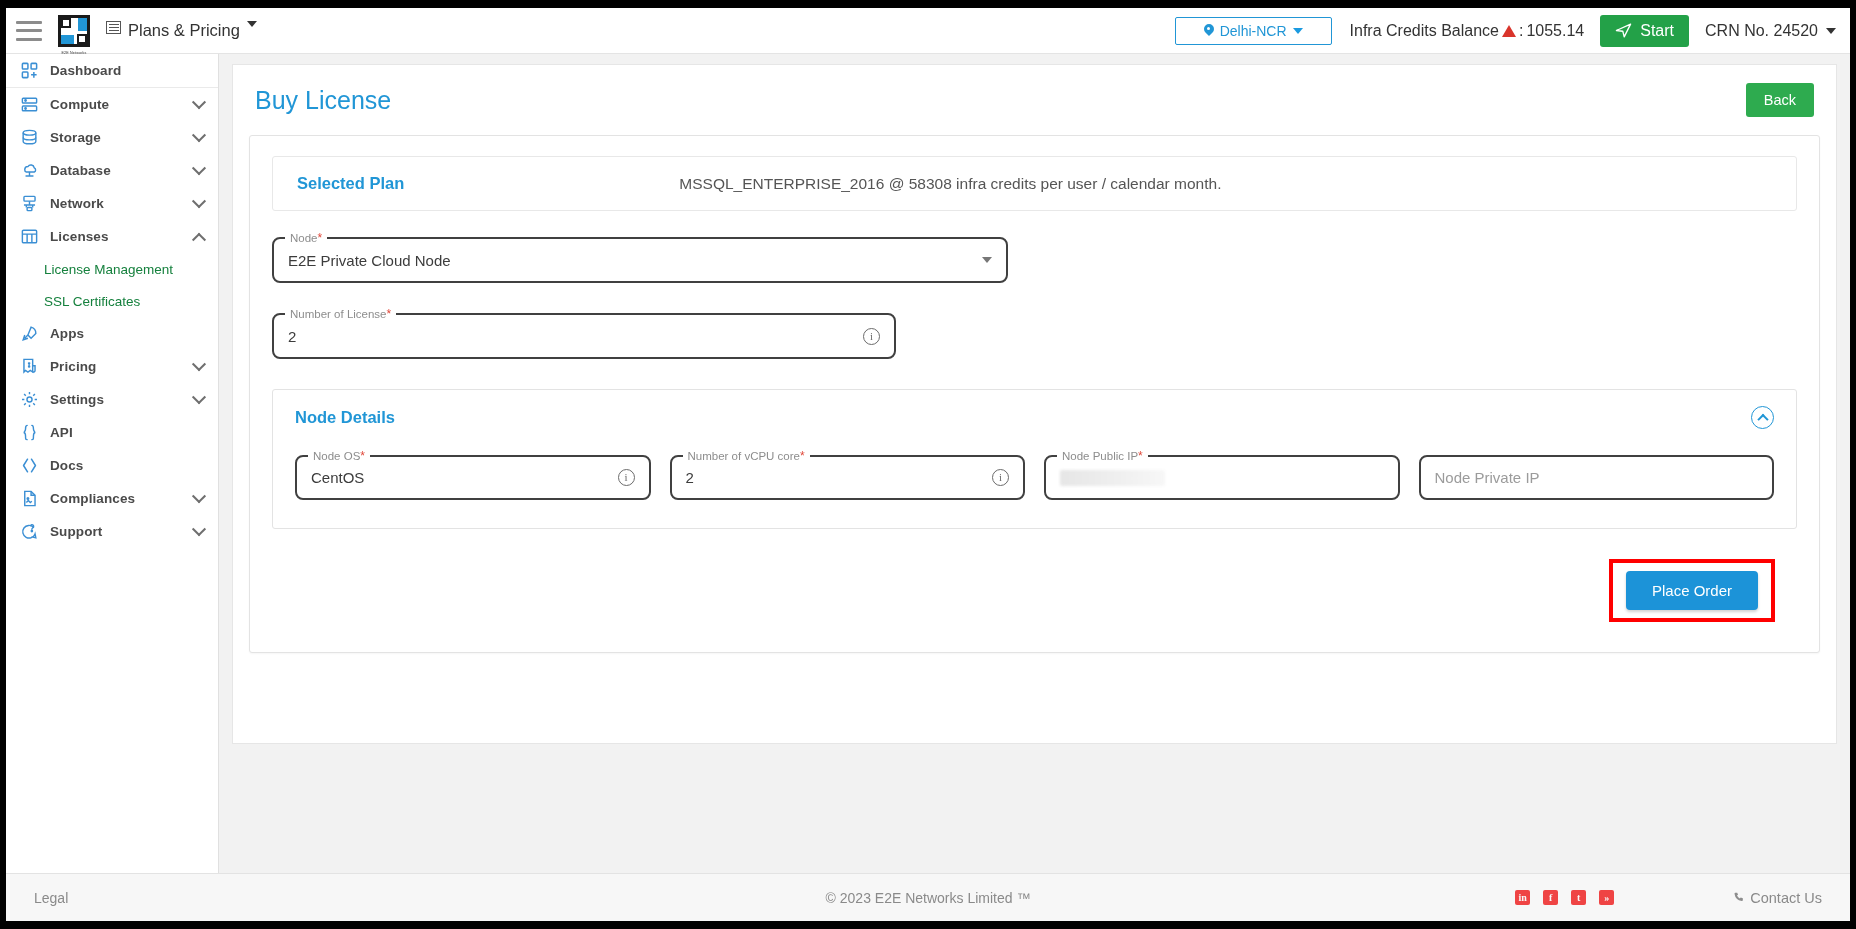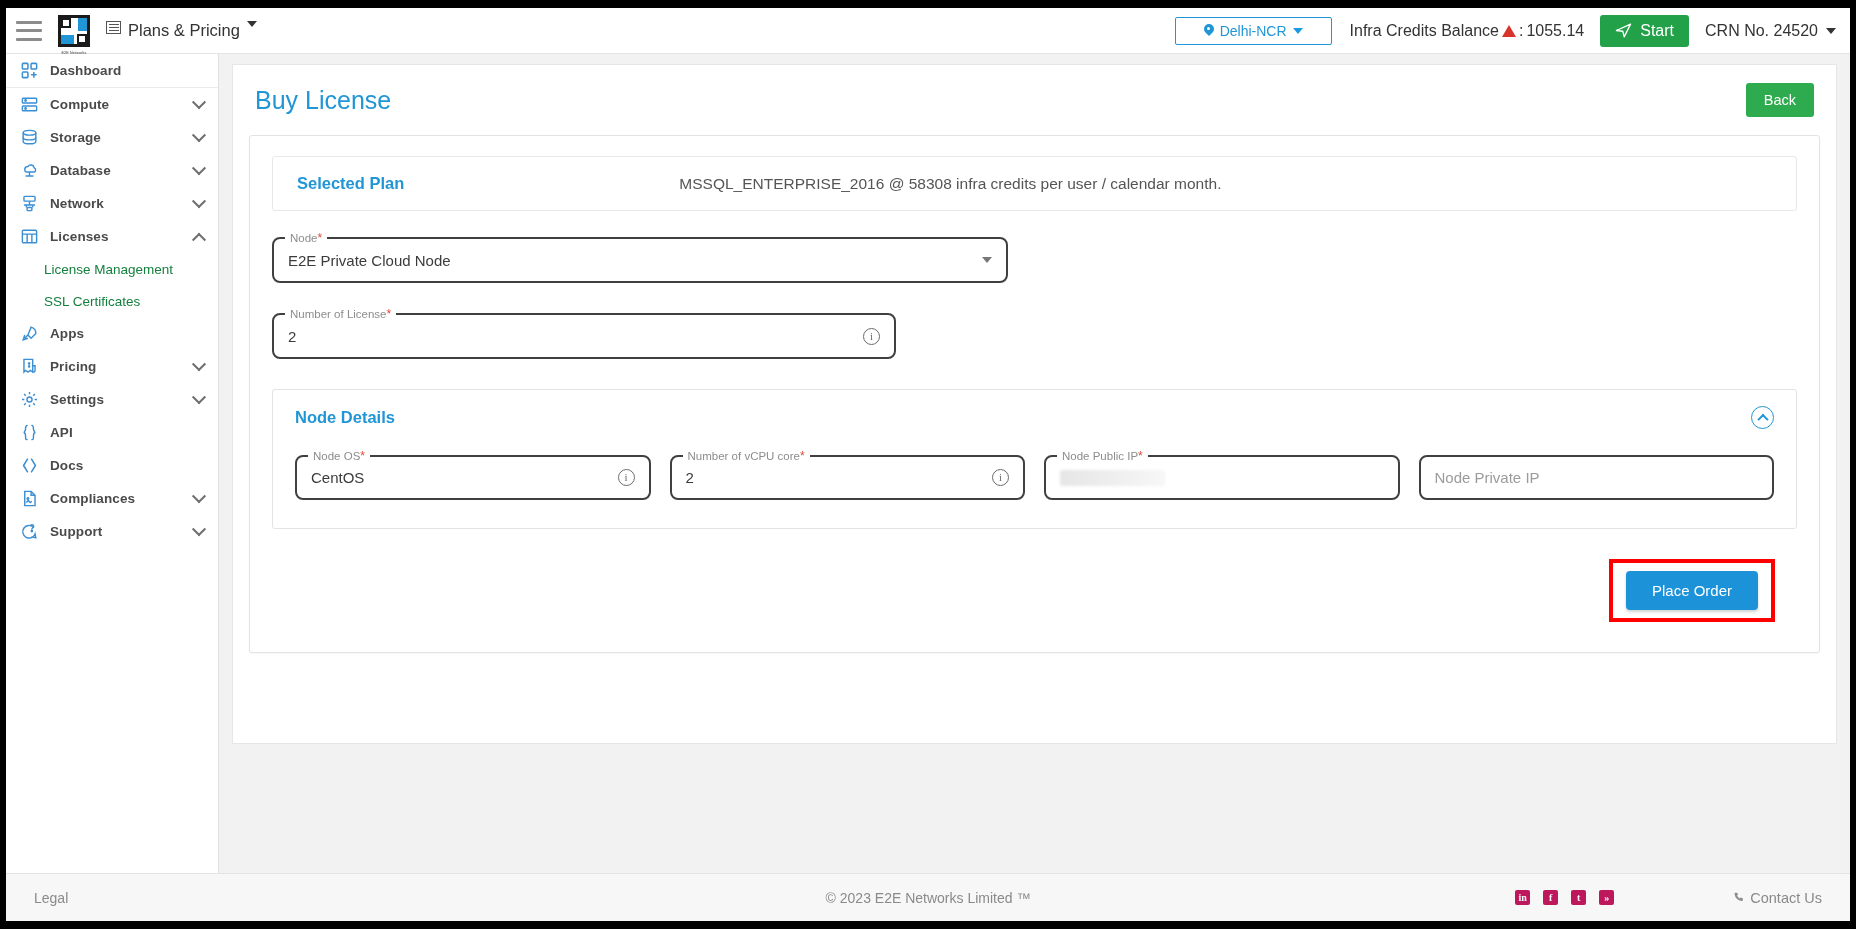--- a/index.html
+++ b/index.html
@@ -303,21 +303,21 @@
   .footer .copy {
     position: absolute; left: 0; right: 0; text-align: center;
     pointer-events: none;
   }
   .footer .copy span { color: #8a8a8a; }
   .social {
     margin-left: auto; display: flex; align-items: center; gap: 13px;
     margin-right: 118px; z-index: 2;
   }
   .soc {
-    width: 15px; height: 15px; background: #be185d; color: #f7f7f7;
+    width: 15px; height: 15px; background: #ef4444; color: #f7f7f7;
     border-radius: 2px; font-size: 10px; line-height: 15px;
     text-align: center; font-weight: bold; cursor: pointer;
     font-family: "Liberation Serif", serif;
   }
   .contact {
     display: flex; align-items: center; gap: 5px;
     color: #8a8a8a; cursor: pointer; z-index: 2; font-size: 14.5px;
   }
   .phone-ic { width: 13px; height: 13px; fill: #8d8d8d; }
 </style>

